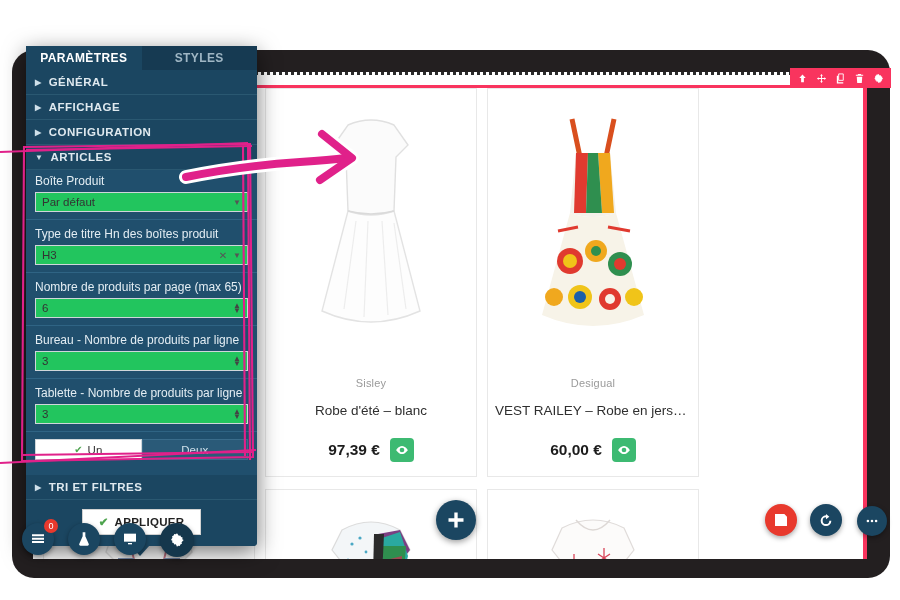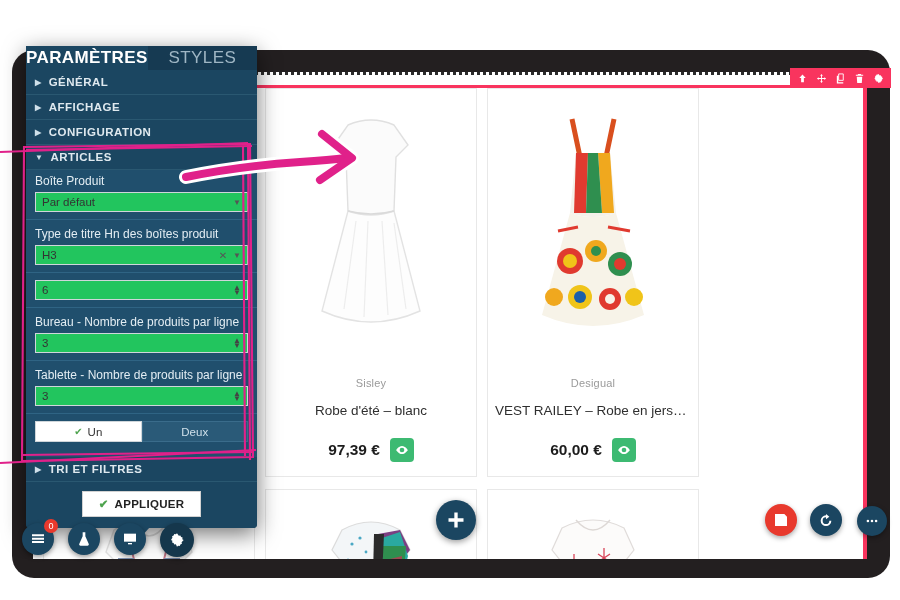--- a/index.html
+++ b/index.html
@@ -140,25 +140,25 @@
     position: absolute;
     left: 104px; bottom: -10px;
     border-left: 10px solid transparent;
     border-right: 10px solid transparent;
     border-top: 11px solid #1b4661;
   }
   .panel-tabs { display: flex; height: 24px; }
   .panel-tab {
     flex: 1;
     display: flex; align-items: center; justify-content: center;
-    font-size: 17px; font-weight: bold;
+    font-size: 12px; font-weight: bold;
     letter-spacing: .4px;
   }
   .panel-tab.active { background: #1b4661; color: #ffffff; }
-  .panel-tab.inactive { background: #163a52; color: #9fb6c4; font-weight: normal; }
+  .panel-tab.inactive { background: #163a52; color: #9fb6c4; font-weight: bold; }
 
   .acc-head {
     height: 25px;
     display: flex; align-items: center;
     padding-left: 9px;
     color: #dfe9ef;
     font-size: 11.5px; font-weight: bold;
     letter-spacing: .5px;
     border-bottom: 1px solid #2a5871;
     background: #1b4661;
@@ -494,20 +494,21 @@
         <span class="fld-label">Type de titre Hn des boîtes produit</span>
         <div class="fld-ctrl">
           <span class="val">H3</span>
           <span class="clear-x">✕</span>
           <span class="caret-dn">▼</span>
         </div>
       </div>
       <div class="sep"></div>
 
       <div class="fld">
+        <span class="fld-label">Nombre de produits par page (max 65)</span>
         <div class="fld-ctrl">
           <span class="val">6</span>
           <span class="spin">
               <span>▲</span>
               <span>▼</span>
             </span>
         </div>
       </div>
       <div class="sep"></div>
 

